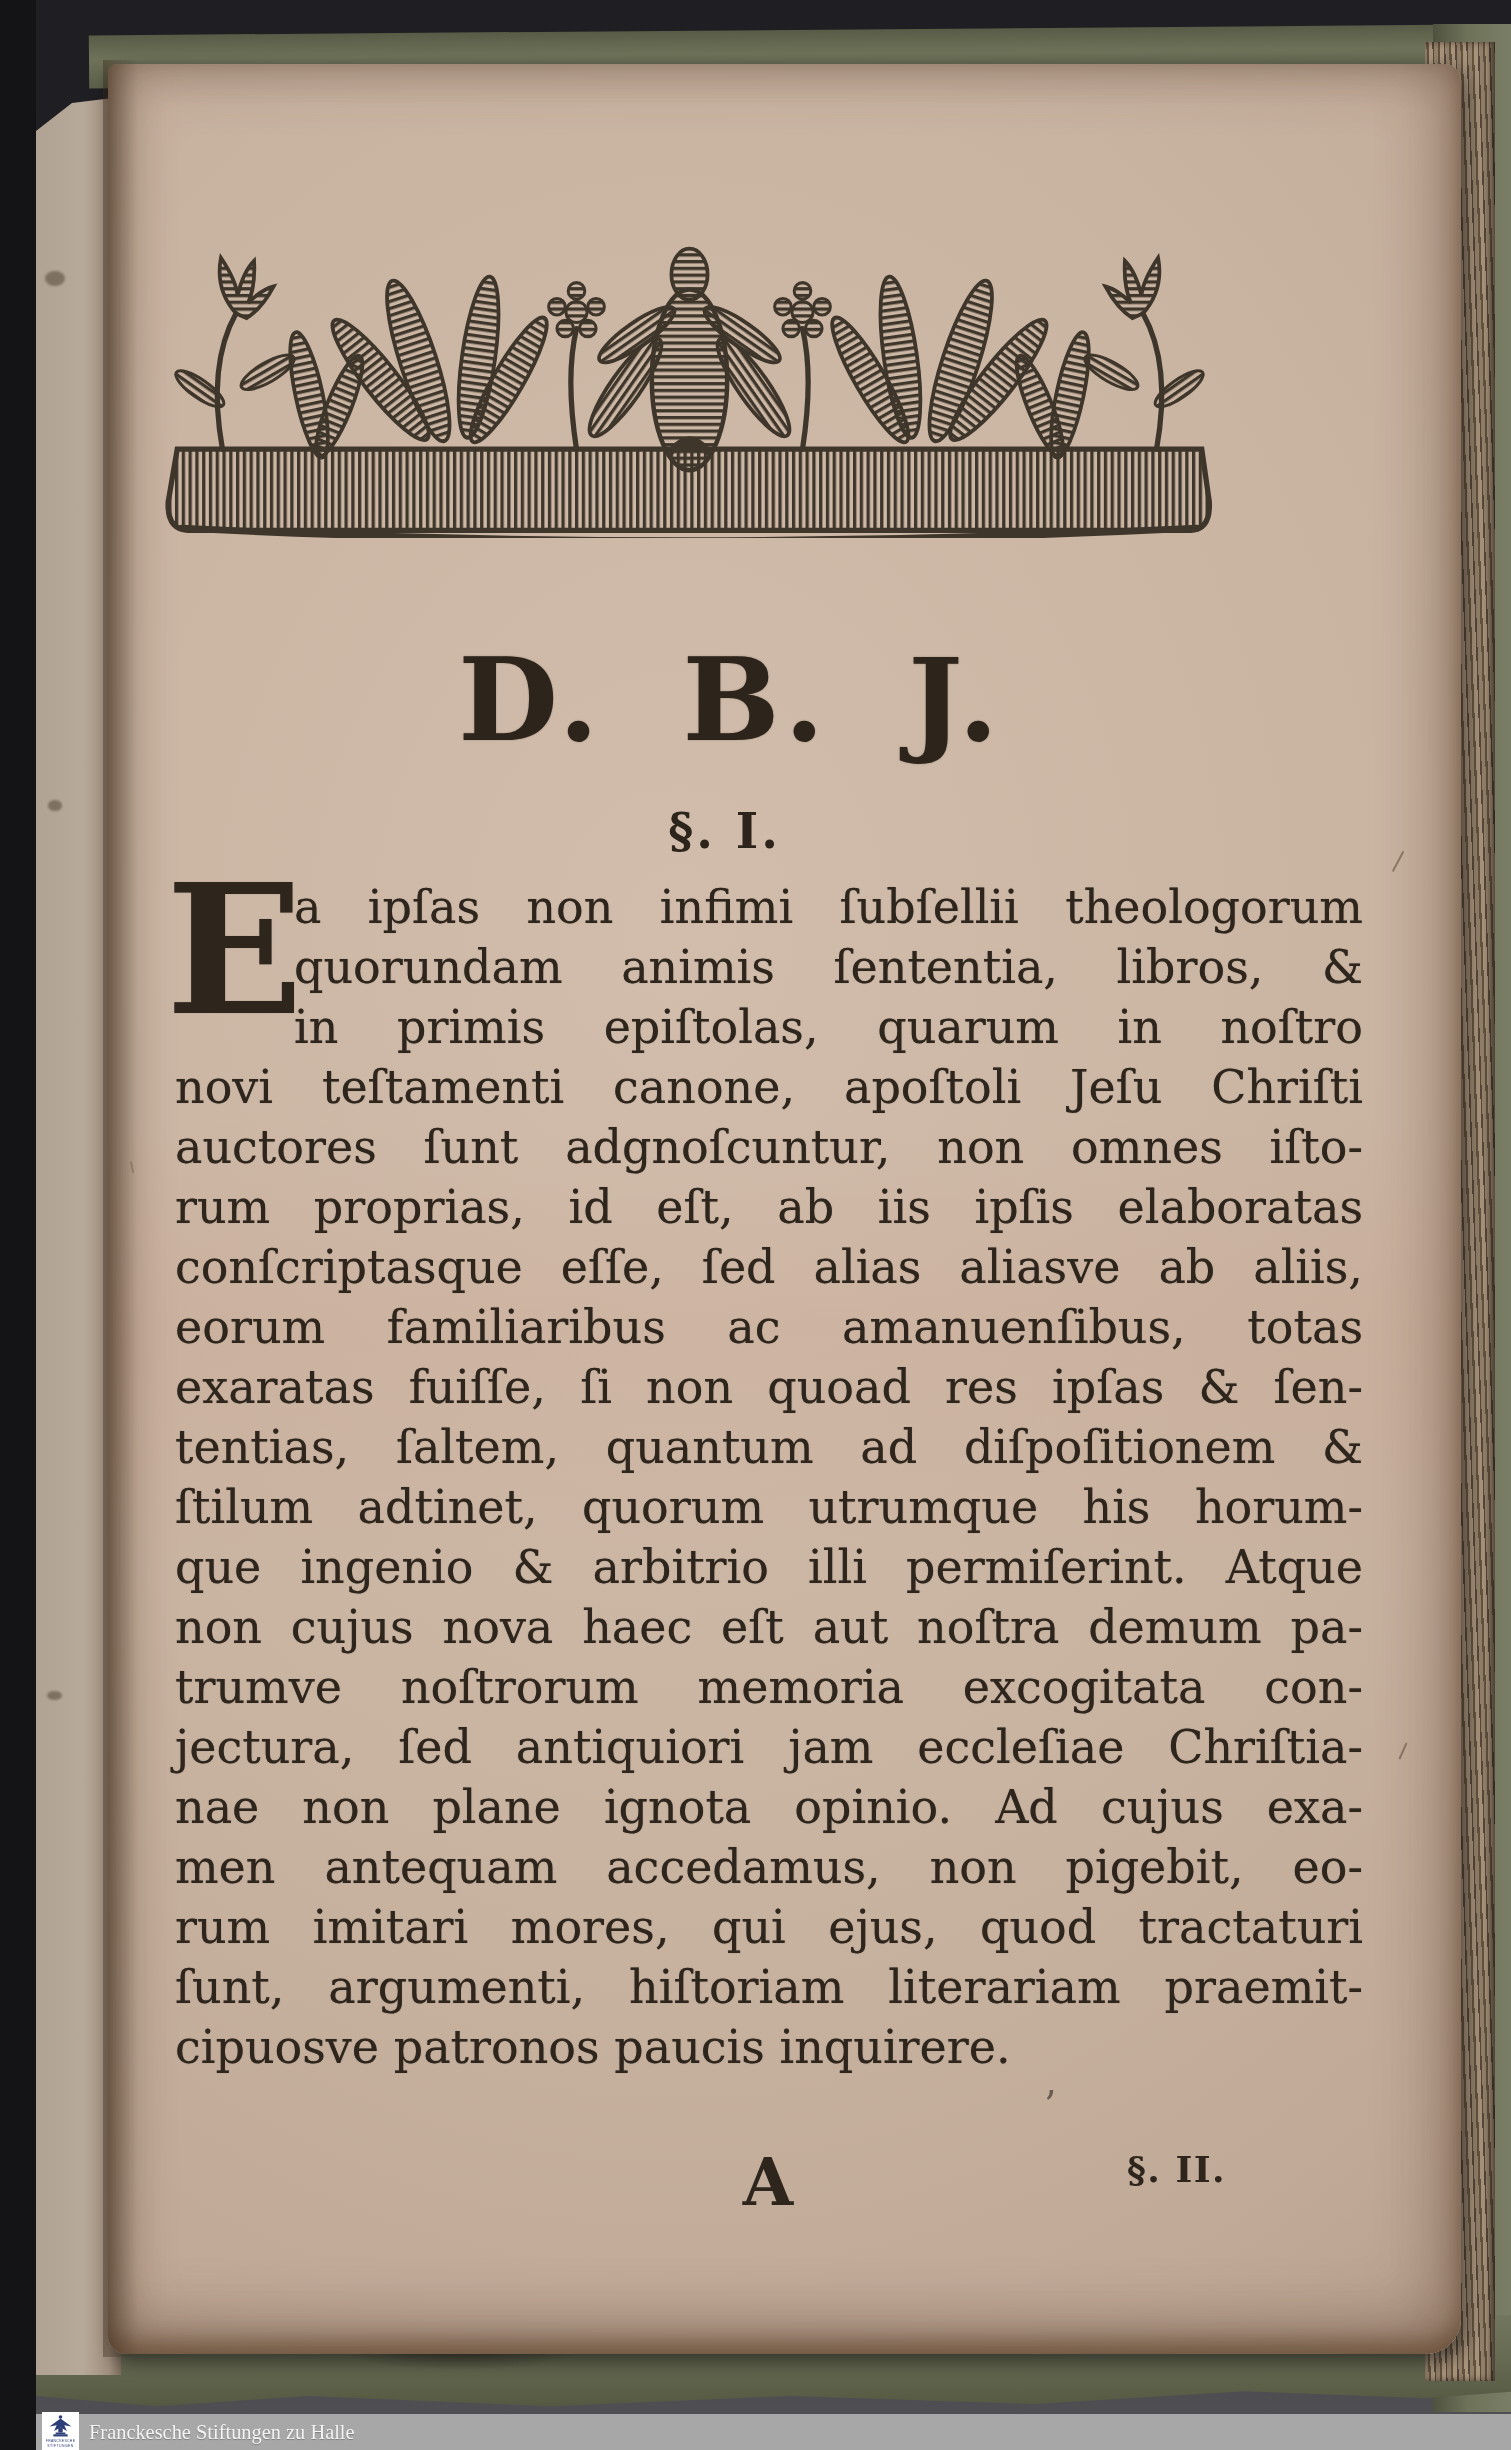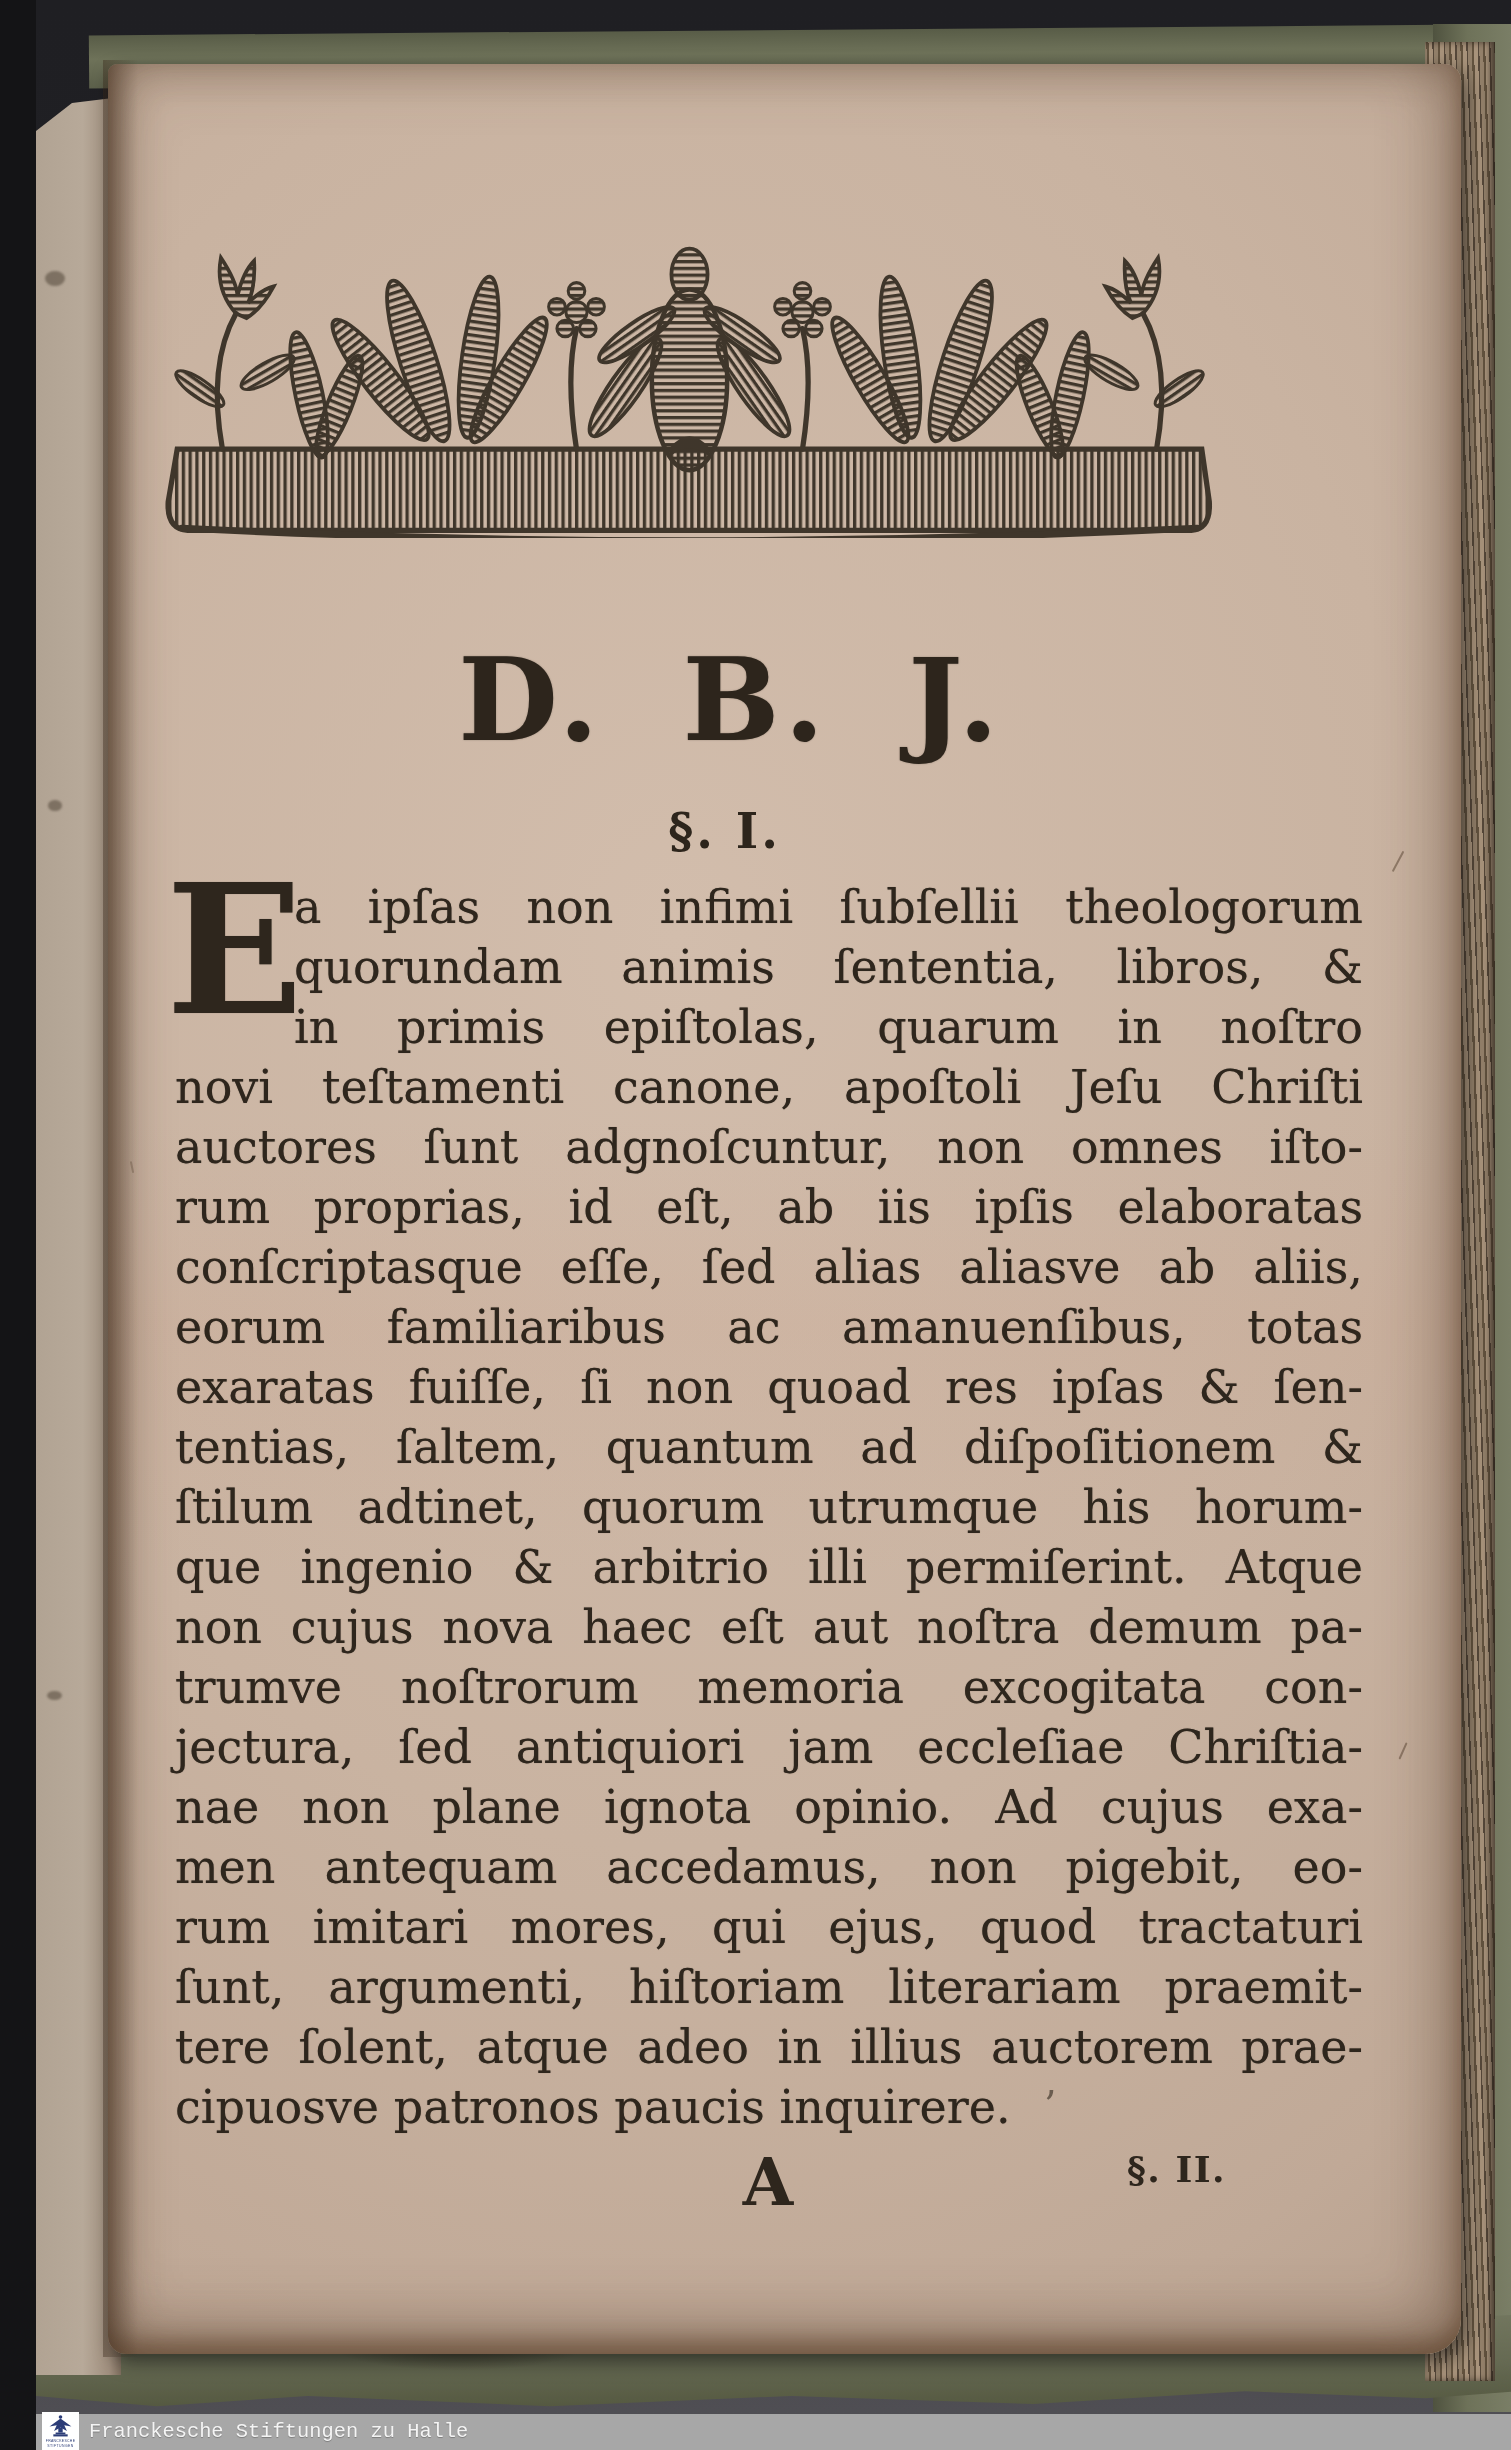--- a/index.html
+++ b/index.html
@@ -104,21 +104,21 @@
   
   .footer-bar{
     position:absolute;left:0;top:2414px;width:1511px;height:36px;
     background:#a7a7a7;
   }
   .logo-box{
     position:absolute;left:6px;top:2412px;width:37px;height:38px;background:#ffffff;
   }
   .footer-label{
     position:absolute;left:53px;top:2414px;height:36px;line-height:36px;
-    font-family:Liberation Mono, monospace;font-size:20.4px;color:#f4f4f4;
+    font-family:Liberation Serif, serif;font-size:20.4px;color:#f4f4f4;
     text-shadow:0 0.8px 0.8px rgba(0,0,0,.25);
   }
 </style>
 </head>
 <body>
 
 <div class="scene">
 
   <div class="cover-top"></div>
   <div class="cover-right"></div>
@@ -217,21 +217,20 @@
       <div class="l">tentias, ſaltem, quantum ad diſpoſitionem &amp;</div>
       <div class="l">ſtilum adtinet, quorum utrumque his horum-</div>
       <div class="l">que ingenio &amp; arbitrio illi permiſerint. Atque</div>
       <div class="l">non cujus nova haec eſt aut noſtra demum pa-</div>
       <div class="l">trumve noſtrorum memoria excogitata con-</div>
       <div class="l">jectura, ſed antiquiori jam eccleſiae Chriſtia-</div>
       <div class="l">nae non plane ignota opinio.  Ad cujus exa-</div>
       <div class="l">men antequam accedamus, non pigebit, eo-</div>
       <div class="l">rum imitari mores, qui ejus, quod tractaturi</div>
       <div class="l">ſunt, argumenti, hiſtoriam literariam praemit-</div>
-      <div class="l">tere ſolent, atque adeo in illius auctorem prae-</div>
       <div class="l last">cipuosve patronos paucis inquirere.</div>
     </div>
 
     <div class="sig-a">A</div>
     <div class="sec2">§. II.</div>
     <div class="stray-apos">’</div>
 
     <div class="ink-slash" style="left:1289px;top:786px;transform:rotate(28deg);"></div>
     <div class="ink-slash" style="left:1294px;top:1678px;transform:rotate(24deg);height:18px;"></div>
     <div class="ink-slash" style="left:23px;top:1097px;transform:rotate(-12deg);height:12px;opacity:.6;"></div>

